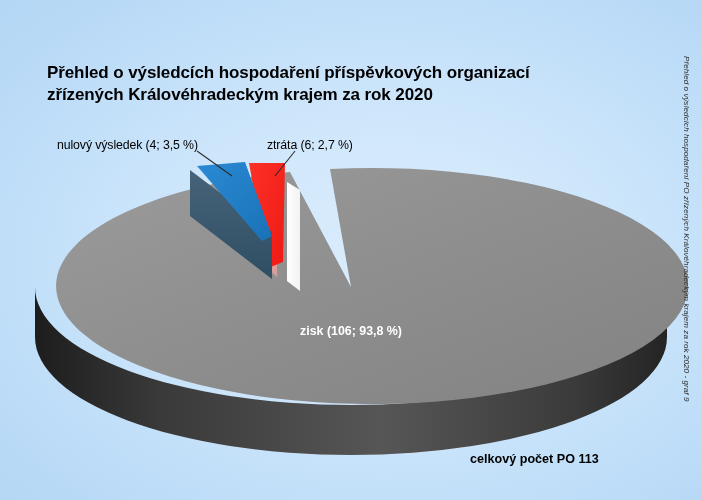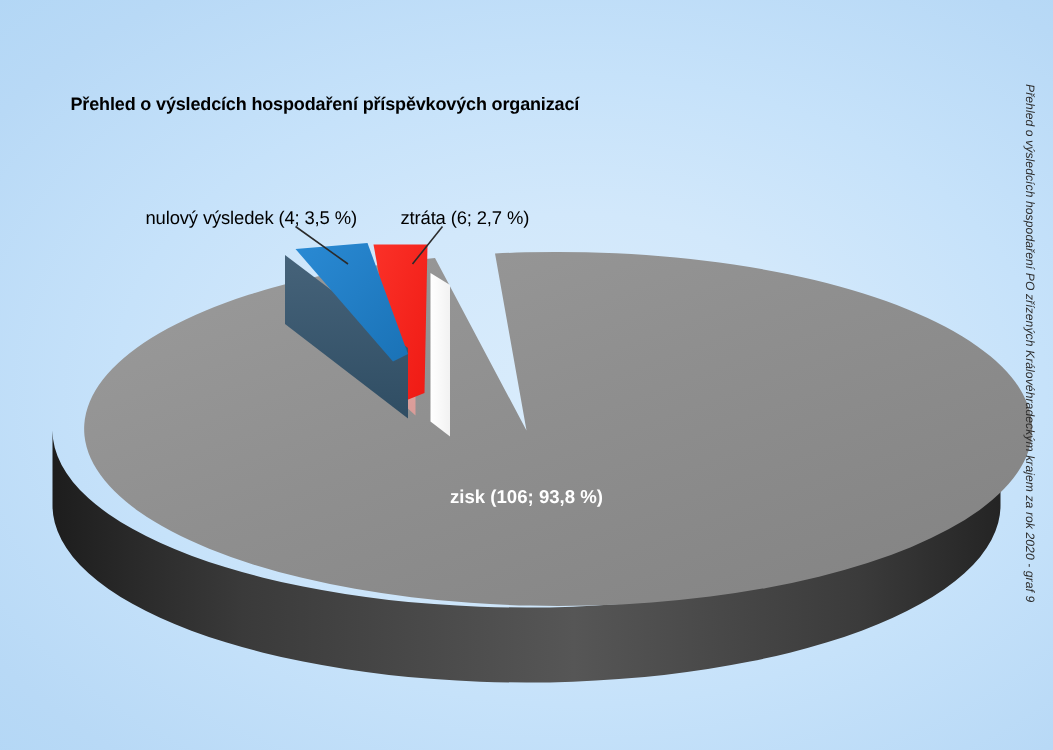--- a/index.html
+++ b/index.html
@@ -21,37 +21,37 @@
          #d9ecfc 0%, #d2e8fb 28%, #c6e2fa 50%, #b8d9f6 76%, #aed5f5 100%);
     overflow: hidden;
   }
 
   
   #chart-title {
     position: absolute;
     left: 47px;
     top: 62px;
     width: 560px;
-    font-size: 12px;
+    font-size: 17px;
     font-weight: bold;
     color: #000000;
     line-height: 1.32;
     letter-spacing: -0.1px;
   }
   #chart-title .line2 { display: block; }
 
   
   .callout {
     position: absolute;
     font-size: 12.3px;
     color: #000000;
     white-space: nowrap;
     letter-spacing: -0.1px;
   }
-  #label-nulovy { left: 57px;  top: 138px; margin-left: 40px; }
+  #label-nulovy { left: 57px;  top: 138px; }
   #label-ztrata { left: 267px; top: 138px; }
 
   
   #pie-wrap {
     position: absolute;
     left: 0px;
     top: 0px;
     width: 556px;
     height: 500px;
     pointer-events: none;
@@ -106,20 +106,21 @@
     letter-spacing: 0.05px;
   }
 </style>
 </head>
 <body>
 
 <div id="slide">
 
   <div id="chart-title">
     <span>Přehled o výsledcích hospodaření příspěvkových organizací</span>
+    <span class="line2">zřízených Královéhradeckým krajem za rok 2020</span>
   </div>
 
   <div class="callout" id="label-nulovy">nulový výsledek (4; 3,5 %)</div>
 
   <div class="callout" id="label-ztrata">ztráta (6; 2,7 %)</div>
 
   <div id="pie-wrap">
     <svg id="pie-svg" width="702" height="500" viewBox="0 0 702 500">
       <defs>
         <linearGradient id="grayTopGrad" x1="0" y1="0" x2="1" y2="1">
@@ -177,18 +178,19 @@
       <path fill="url(#blueSideGrad)" d="M 190,170 L 190,216 L 272,279 L 272,232 Z"></path>
       <path fill="url(#blueTopGrad)" d="M 197,166 L 245,162 L 272,236 L 262,241 Z"></path>
 
       <path class="leader" d="M 197,151 L 232,176"></path>
       <path class="leader" d="M 295,151 L 275,176"></path>
 
       <text class="slice-label" x="351" y="335" text-anchor="middle">zisk (106; 93,8 %)</text>
     </svg>
   </div>
 
+  <div id="footer-total">celkový počet PO 113</div>
 
   <div id="side-text">
     <span>Přehled o výsledcích hospodaření PO zřízených Královéhradeckým krajem za rok 2020 - graf 9</span>
   </div>
 
 </div>
 
 </body></html>

